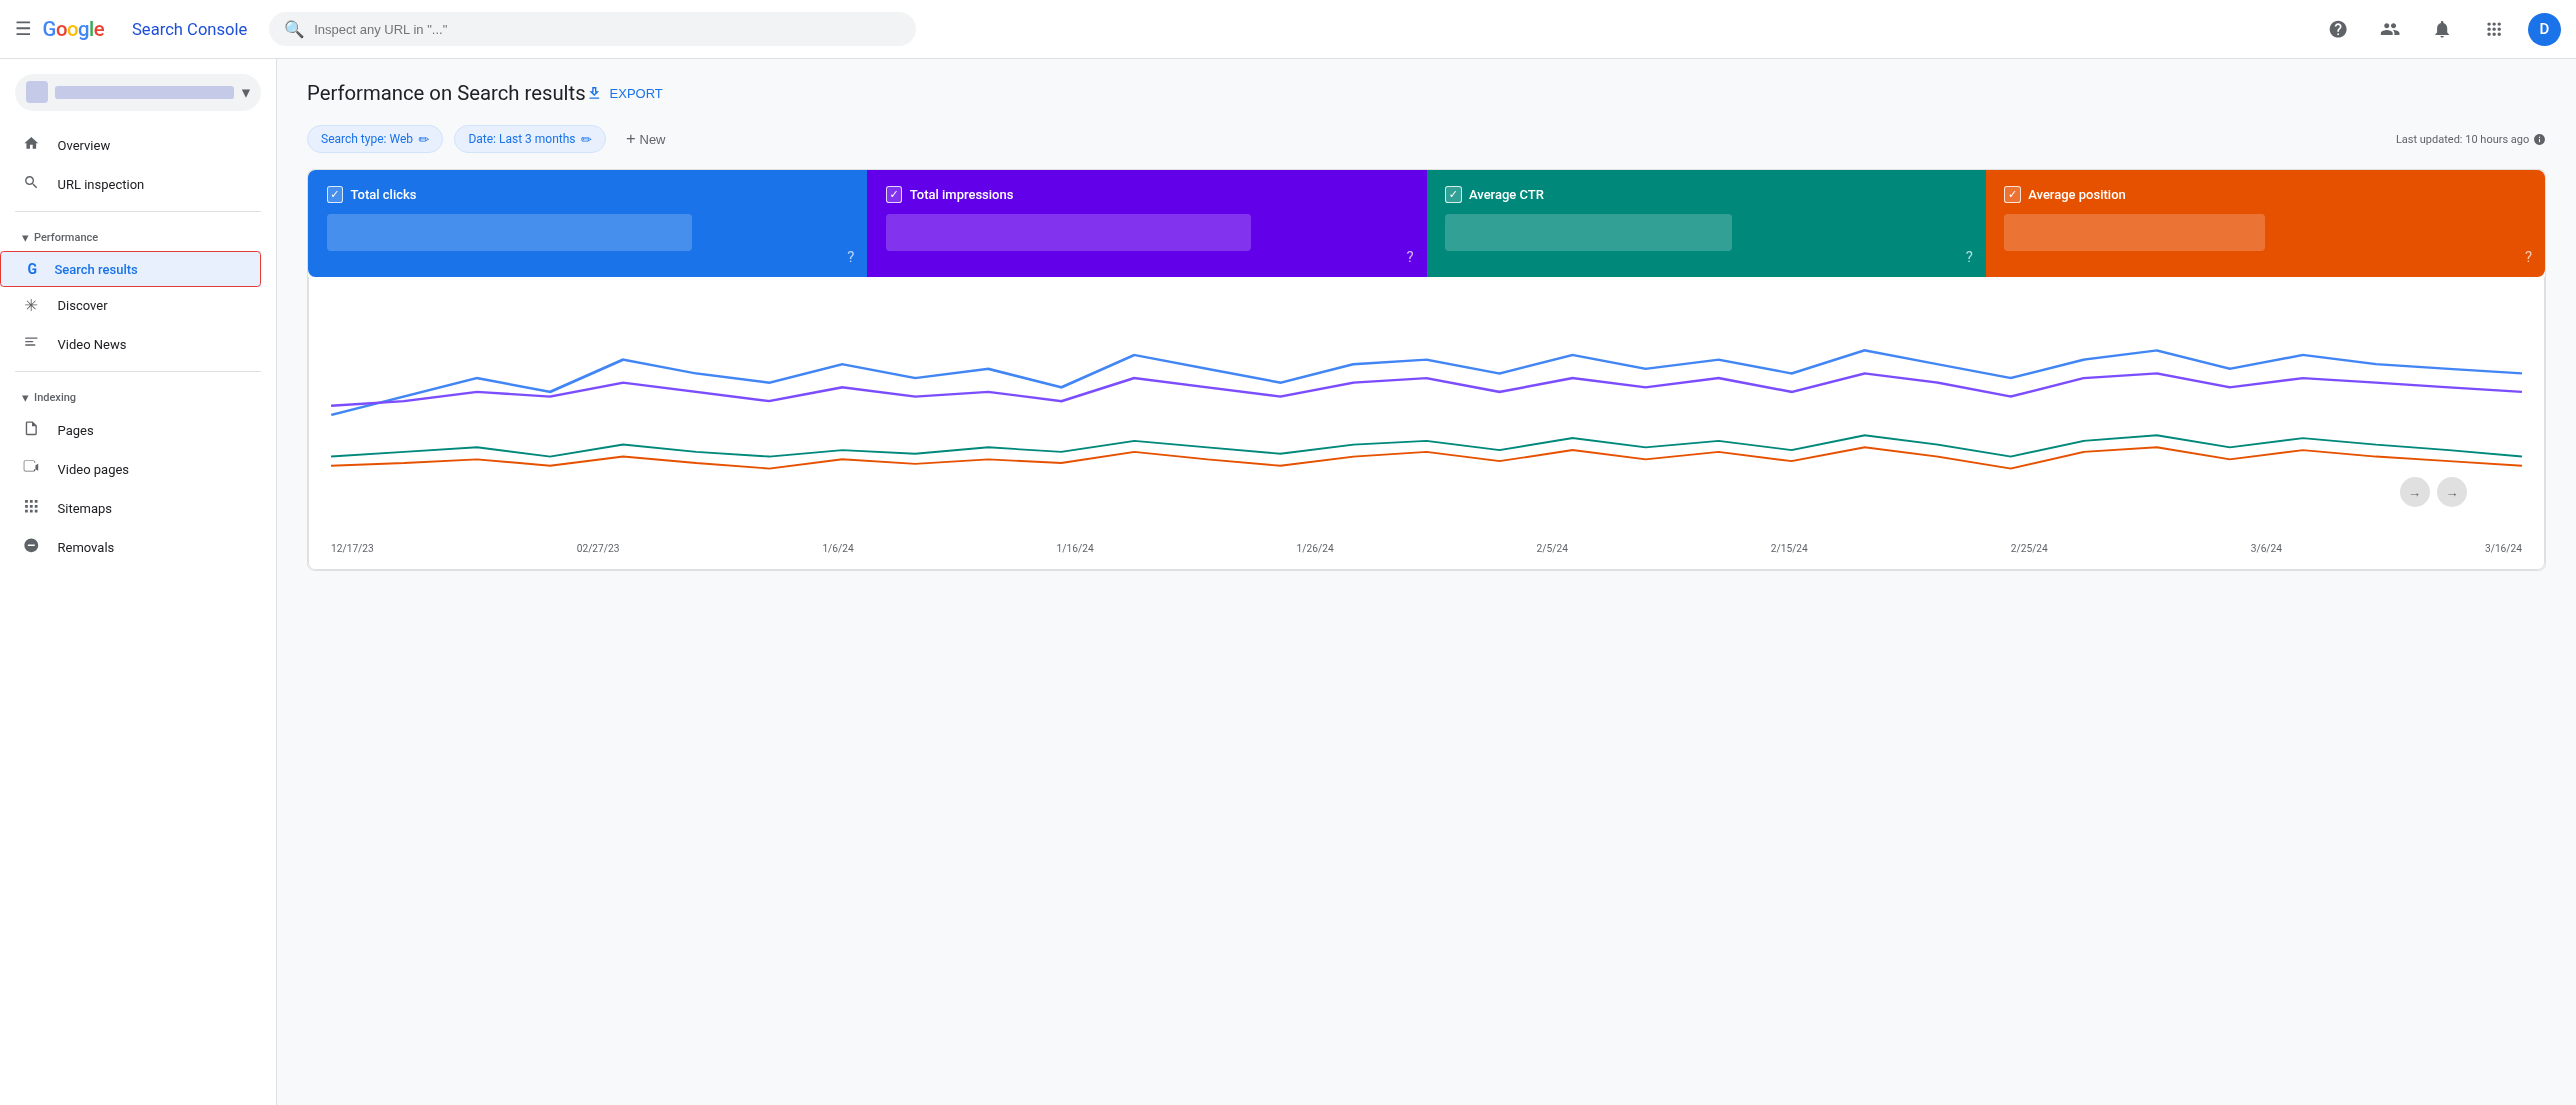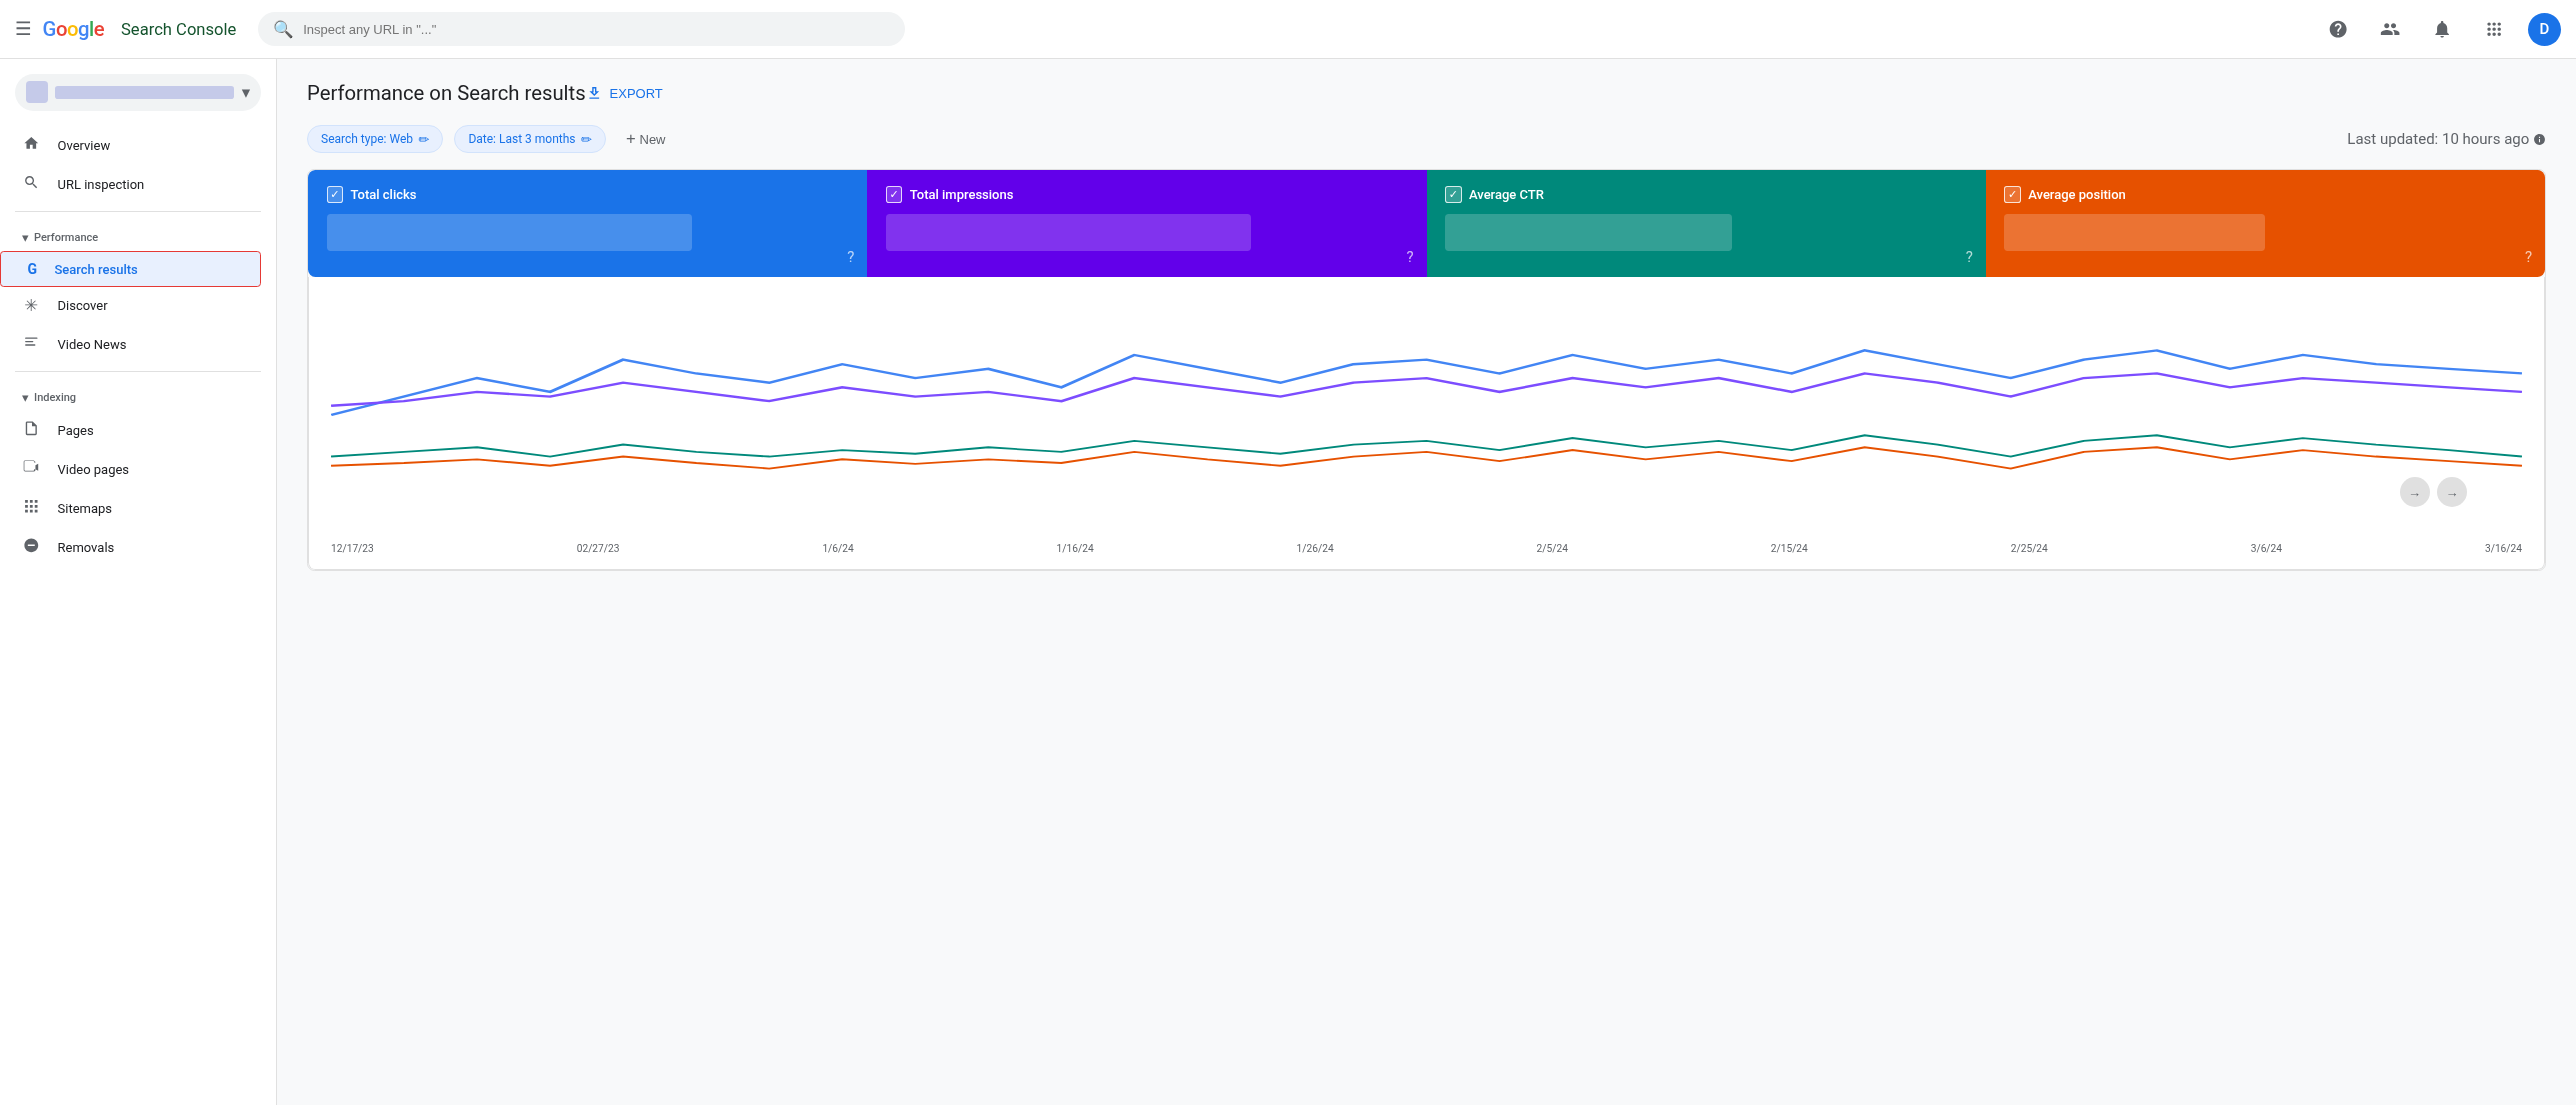--- a/index.html
+++ b/index.html
@@ -7,21 +7,21 @@
 
     
     .header {
       display: flex; align-items: center; height: 59px;
       background: #fff; padding: 0 15px;
       border-bottom: 0.9px solid #e0e0e0;
       position: fixed; top: 0; left: 0; right: 0; z-index: 100;
     }
     .header-menu-icon { margin-right: 11px; cursor: pointer; color: #5f6368; font-size: 18.5px; }
     .header-logo { display: flex; align-items: center; gap: 14px; text-decoration: none; }
-    .logo-sc { font-size: 16.6px; color: #14532d; margin-left: 3px; }
+    .logo-sc { font-size: 16.6px; color: #1d4ed8; margin-left: 14px; }
     .header-search {
       flex: 1; margin: 0 22px;
       display: flex; align-items: center;
       background: #f1f3f4; border-radius: 22px;
       padding: 7.4px 15px; gap: 9.2px;
       max-width: 647px;
     }
     .header-search-icon { color: #5f6368; font-size: 16.6px; }
     .header-search input {
       border: none; background: transparent; outline: none;
@@ -97,21 +97,21 @@
       background: #e8f0fe; border-radius: 15px;
       padding: 5.5px 13px; font-size: 12px; color: #1a73e8;
       cursor: pointer; border: 0.9px solid #d2e3fc;
     }
     .filter-chip .edit-icon { font-size: 13px; }
     .new-filter-btn {
       display: flex; align-items: center; gap: 3.7px;
       background: transparent; border: none; cursor: pointer;
       color: #5f6368; font-size: 13px; padding: 5.5px 9.2px;
     }
-    .last-updated { margin-left: auto; color: #5f6368; font-size: 15px; display: flex; align-items: center; gap: 3.7px; text-align: right; }
+    .last-updated { margin-left: auto; color: #5f6368; font-size: 11px; display: flex; align-items: center; gap: 3.7px; text-align: right; }
 
     
     .metric-cards { display: flex; gap: 0; margin-bottom: 0; border-radius: 7.4px; overflow: hidden; }
     .metric-card {
       flex: 1; padding: 16.6px 18.5px 15px;
       cursor: pointer; position: relative;
     }
     .metric-card-clicks { background: #1a73e8; }
     .metric-card-impressions { background: #6200ea; }
     .metric-card-ctr { background: #00897b; }

